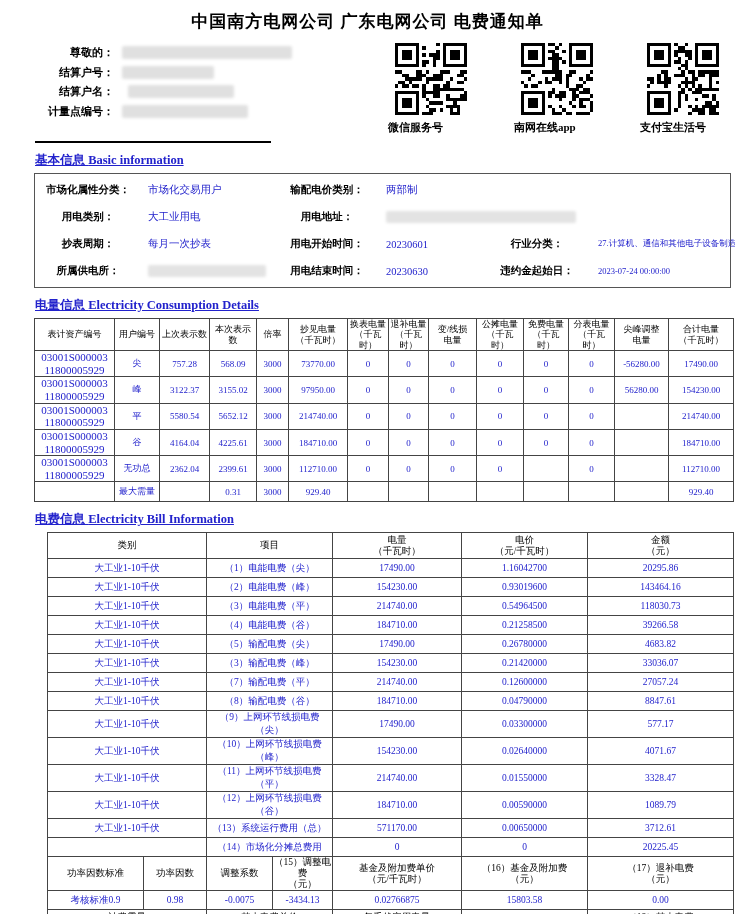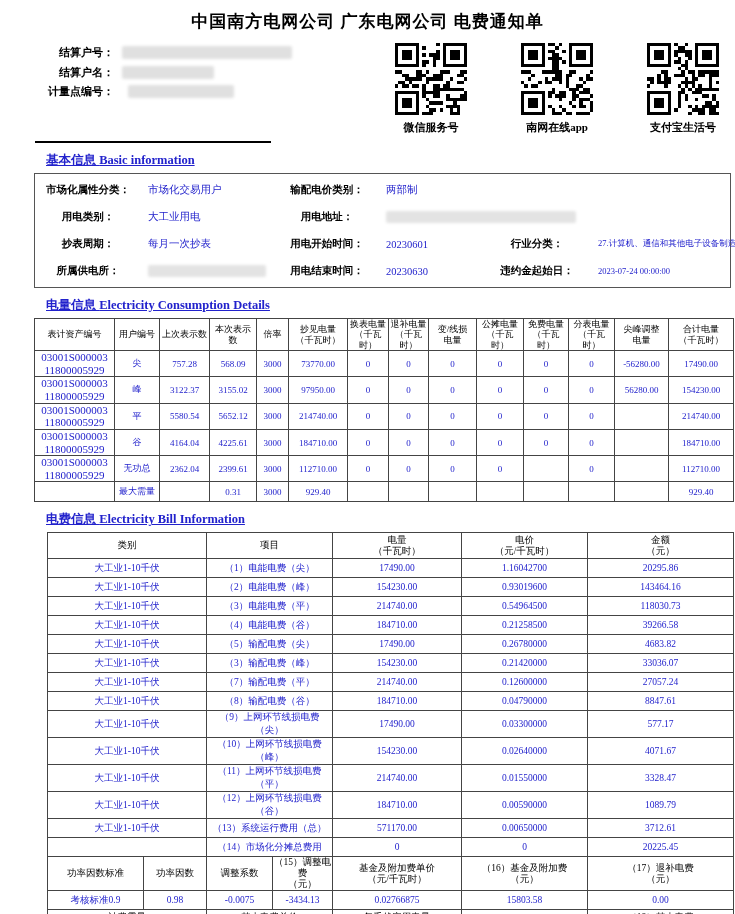--- a/index.html
+++ b/index.html
@@ -17,27 +17,27 @@
   .cust { width:352px; }
   .cust-row { display:flex; align-items:center; height:19.5px; }
   .cust-label { display:inline-block; width:96px; text-align:right; font-size:11px; font-weight:bold; white-space:nowrap; }
   .redact { background:#e0e0e0; height:13px; border-radius:2px; filter:blur(1.6px); margin-left:8px; }
   .cust-row:nth-child(1) .redact { width:170px; }
   .cust-row:nth-child(2) .redact { width:92px; }
   .cust-row:nth-child(3) .redact { width:106px; margin-left:14px; }
   .cust-row:nth-child(4) .redact { width:126px; }
   .cust-row:nth-child(5) .redact { width:90px; }
   .qr-area { display:flex; gap:40px; margin-left:18px; margin-top:0px; }
-  .qr-item { width:86px; text-align:center; }
+  .qr-item { width:86px; text-align:left; }
   .qr-item svg { width:72px; height:72px; display:block; margin:0 auto; }
   .qr-label { font-size:11px; font-weight:bold; margin-top:5px; white-space:nowrap; }
   .rule { height:2px; background:#000; width:236px; margin:6px 0 0 35px; }
 
   
-  .sec { color:#2222cc; font-size:12.5px; font-weight:bold; text-decoration:underline; margin:9px 0 4px 46px; }
+  .sec { color:#2222cc; font-size:12.5px; font-weight:bold; text-decoration:underline; margin:9px 0 4px 35px; }
 
   
   .basic-box { border:1px solid #555; margin-left:34px; width:697px; box-sizing:border-box; padding:9px 0 9px 0; }
   .bi-grid { display:grid; grid-template-columns:106px 134px 104px 104px 108px 1fr; row-gap:13px; font-size:10.5px; align-items:center; }
   .bi-label { text-align:center; font-weight:bold; white-space:nowrap; }
   .bi-value { color:#2222cc; padding-left:7px; white-space:nowrap; }
   .bi-val-sm { font-size:8.5px; }
   .bi-redact { background:#e3e3e3; height:12px; border-radius:2px; filter:blur(1.6px); margin-left:7px; }
   .bi-redact.addr { width:190px; }
   .bi-redact.office { width:118px; }
@@ -57,20 +57,24 @@
 </style>
 </head>
 <body>
 
 <div class="page">
 
   <div class="title">中国南方电网公司 广东电网公司 电费通知单</div>
 
   <div class="top">
     <div class="cust" id="cust-fields">
+        <div class="cust-row">
+          <span class="cust-label">尊敬的：</span>
+          <div class="redact"></div>
+        </div>
         <div class="cust-row">
           <span class="cust-label">结算户号：</span>
           <div class="redact"></div>
         </div>
         <div class="cust-row">
           <span class="cust-label">结算户名：</span>
           <div class="redact"></div>
         </div>
         <div class="cust-row">
           <span class="cust-label">计量点编号：</span>

